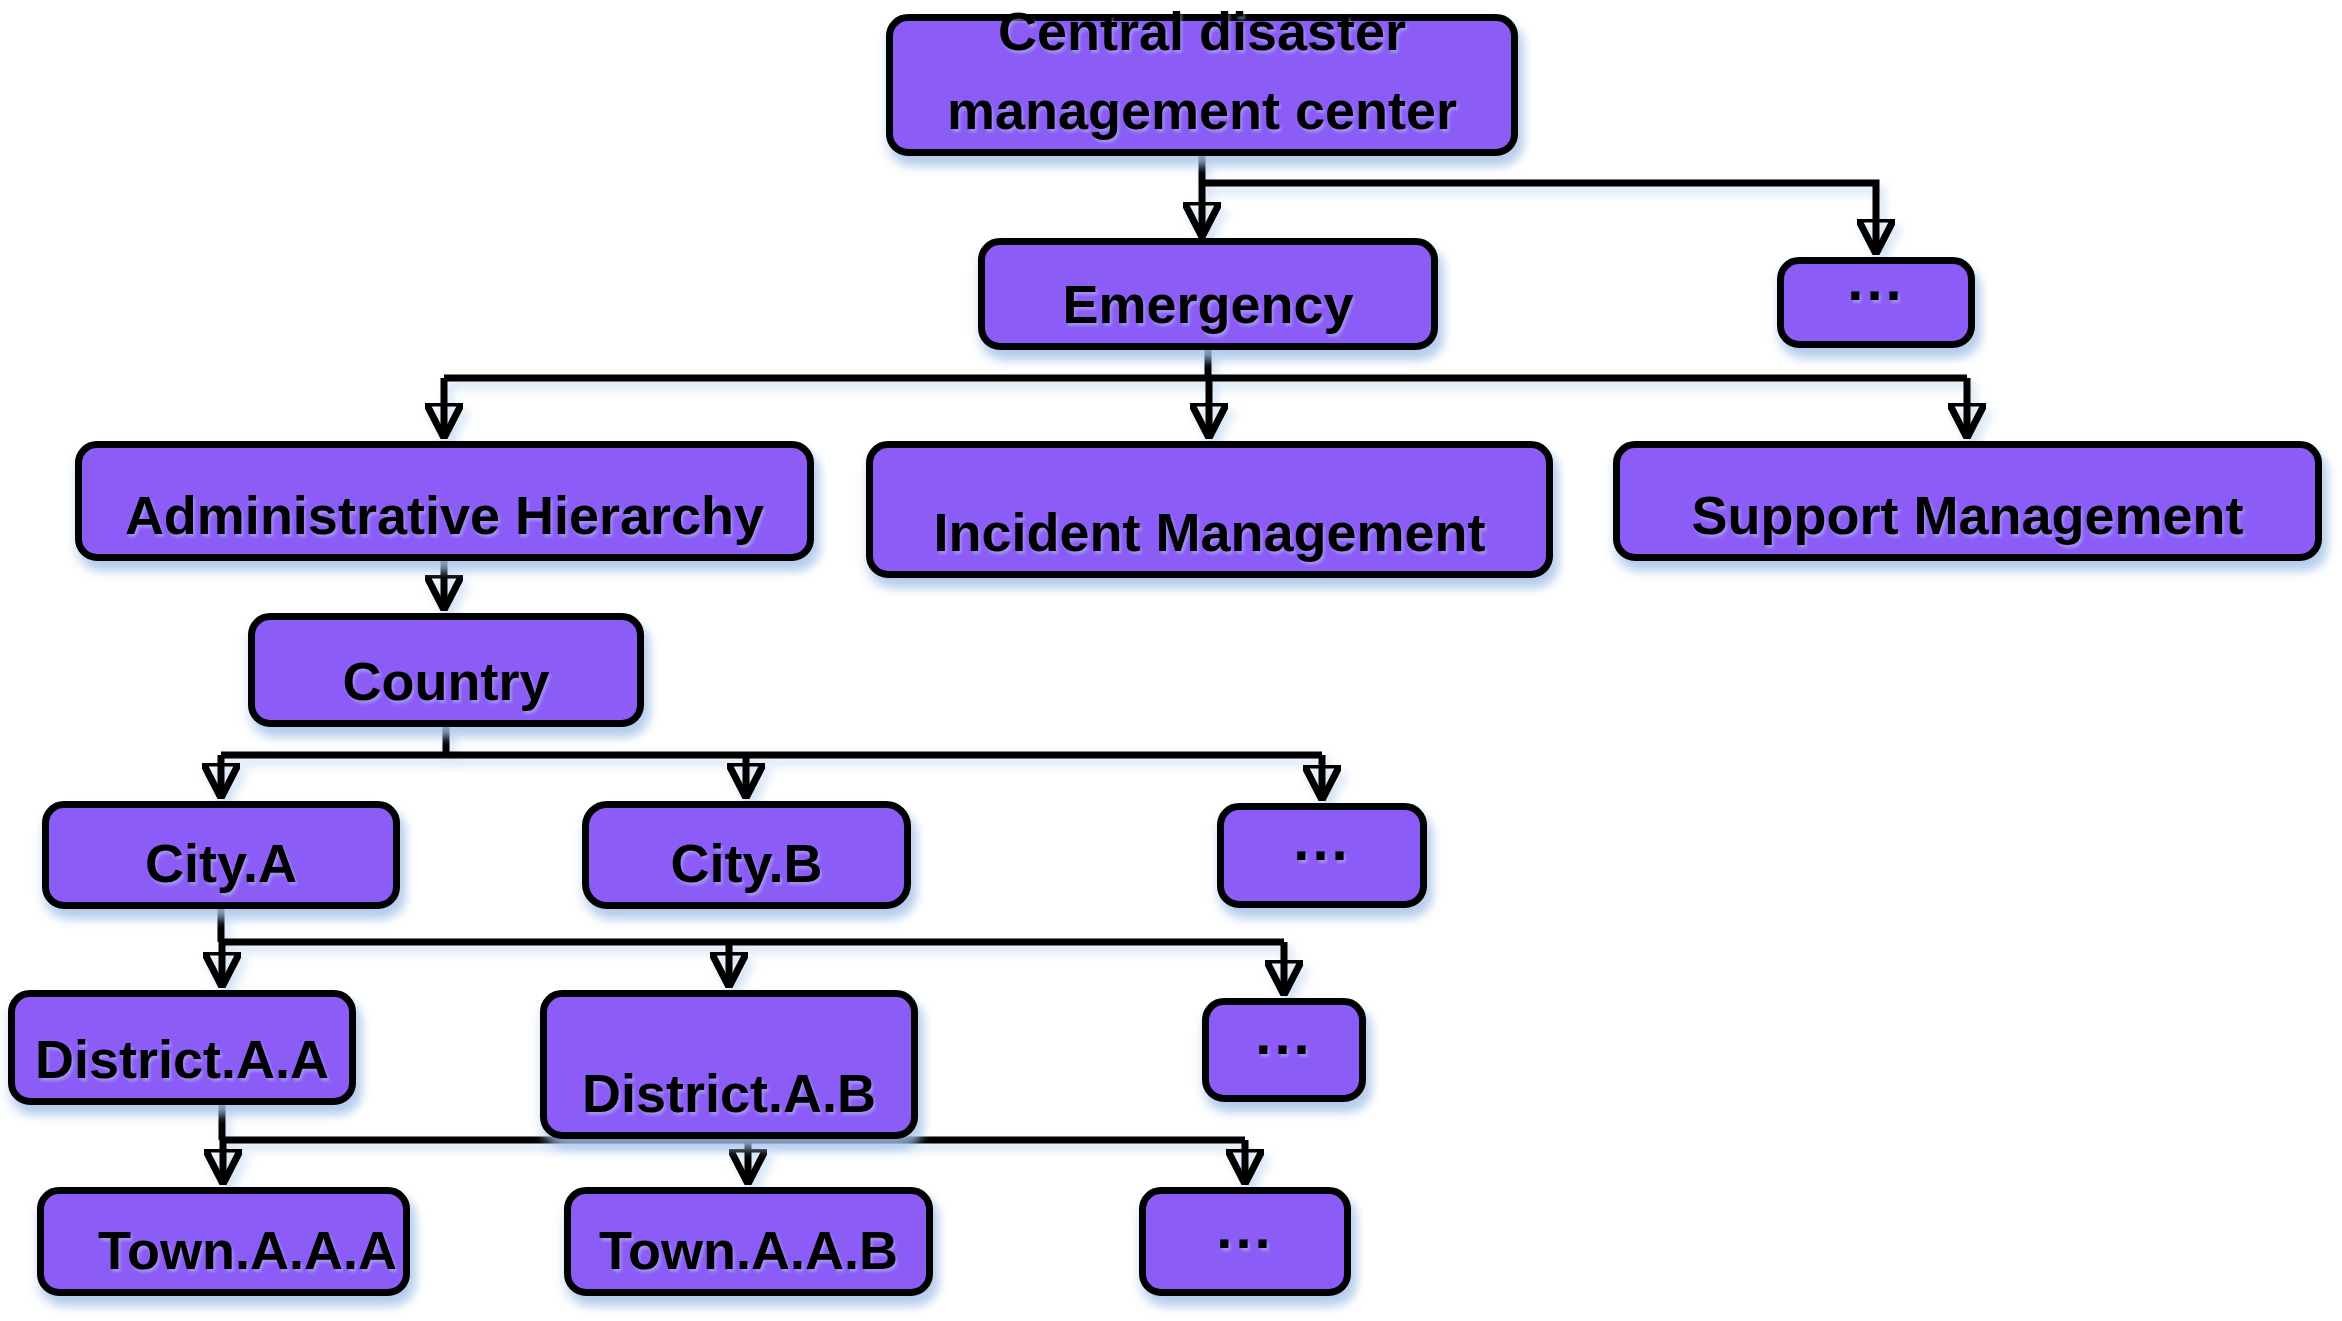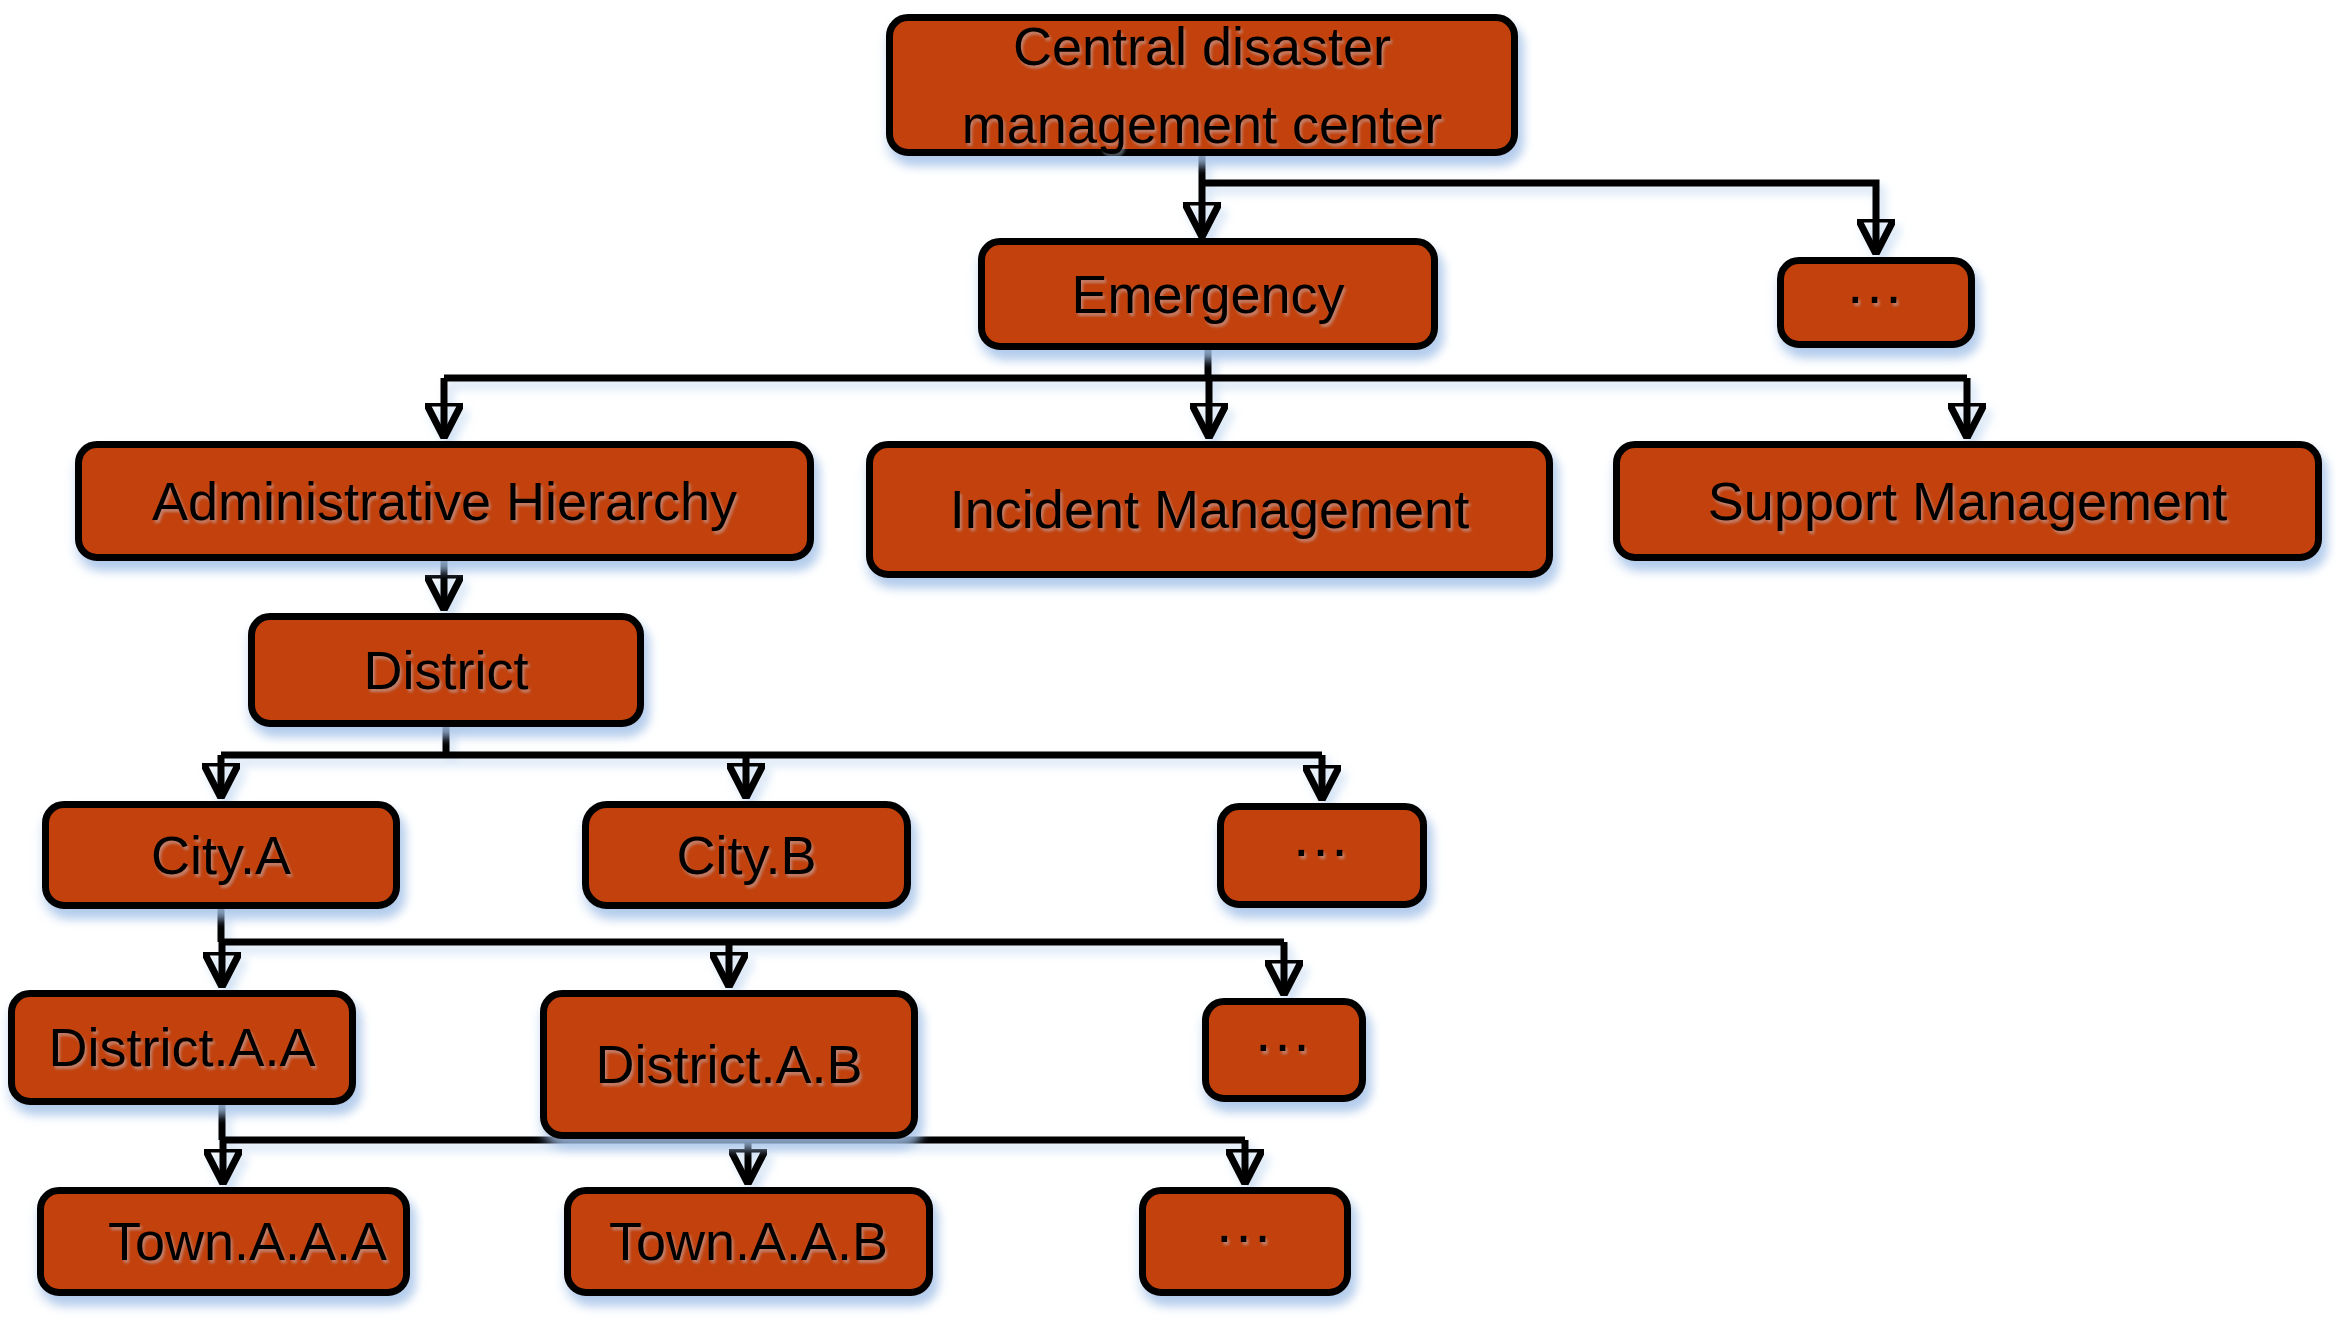--- a/index.html
+++ b/index.html
@@ -14,28 +14,29 @@
   .wires {
     position: absolute;
     left: 0; top: 0;
     width: 2342px; height: 1321px;
     filter: drop-shadow(5px 7px 5px rgba(170, 200, 235, 0.55));
   }
   .wires path { stroke: #000000; stroke-width: 7; fill: none; stroke-linejoin: miter; }
   .node {
     position: absolute;
     box-sizing: border-box;
-    background: #c2410c;
+    background: #8b5cf6;
     border: 7px solid #000000;
     border-radius: 22px;
     display: flex;
-    align-items: center;
+    align-items: flex-end;
     justify-content: center;
     box-shadow: 6px 9px 10px rgba(164, 194, 232, 0.70), 0 9px 12px rgba(164, 194, 232, 0.45);
     color: #000000;
+    font-weight: bold;
   }
   .node .lbl {
     font-size: 54px;
     line-height: 1.45;
     text-align: center;
     white-space: nowrap;
     text-shadow: 2px 3px 3px rgba(190, 210, 235, 0.45);
   }
   .node.wrap2 .lbl { white-space: normal; max-width: 540px; }
   .node.dots .lbl { transform: translateY(-22%); letter-spacing: 3px; font-size: 58px; }
@@ -100,21 +101,21 @@
 
   <div class="node" style="left:866px; top:441px; width:687px; height:137px;">
     <span class="lbl">Incident Management</span>
   </div>
 
   <div class="node" style="left:1613px; top:441px; width:709px; height:120px;">
     <span class="lbl">Support Management</span>
   </div>
 
   <div class="node" style="left:248px; top:613px; width:396px; height:114px;">
-    <span class="lbl">District</span>
+    <span class="lbl">Country</span>
   </div>
 
   <div class="node" style="left:42px; top:801px; width:358px; height:108px;">
     <span class="lbl">City.A</span>
   </div>
 
   <div class="node" style="left:582px; top:801px; width:329px; height:108px;border-radius:25px;">
     <span class="lbl">City.B</span>
   </div>
 

